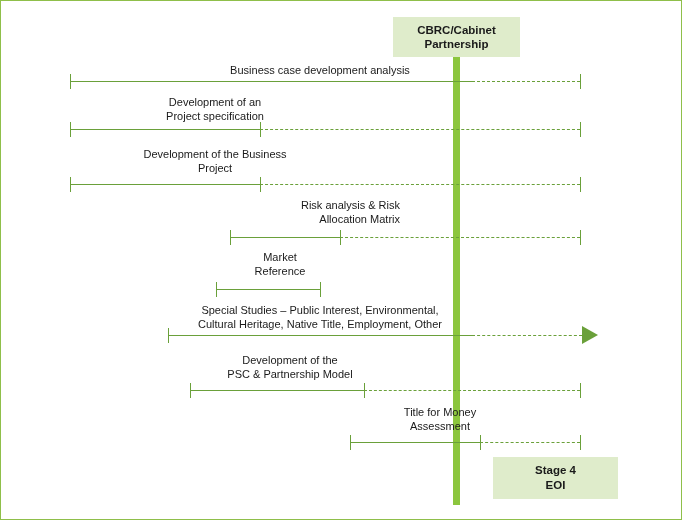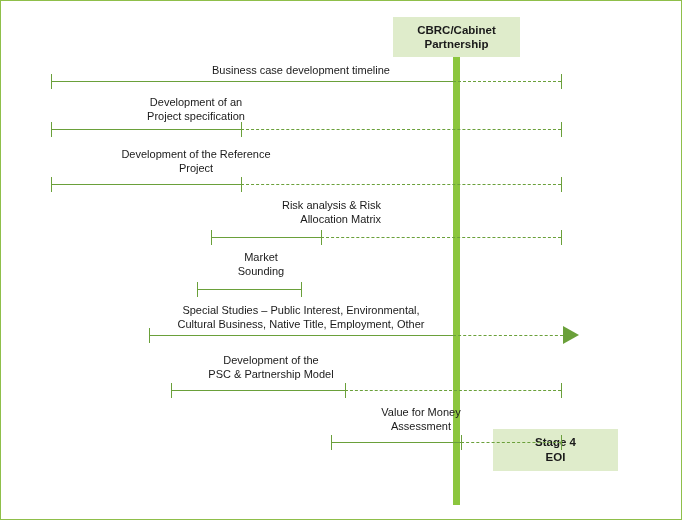--- a/index.html
+++ b/index.html
@@ -9,20 +9,21 @@
   }
   #page {
     position: relative;
     width: 682px;
     height: 520px;
     background: #ffffff;
     border: 1px solid #8fbf4a;
     box-sizing: border-box;
     font-family: "Liberation Sans", sans-serif;
     overflow: hidden;
+    padding-left: 19px;
   }
 
   
   .spine {
     position: absolute;
     width: 7px;
     background: #8cc63e;
     left: 452px;
     top: 52px;
     height: 452px;
@@ -44,21 +45,21 @@
     font-size: 11.5px;
     font-weight: bold;
     color: #1a1a1a;
     line-height: 1.25;
   }
 
   
   .stage-box {
     position: absolute;
     left: 492px;
-    top: 428px;
+    top: 456px;
     width: 125px;
     height: 42px;
     background: #dfeccb;
     display: flex;
     flex-direction: column;
     align-items: center;
     justify-content: center;
     text-align: center;
     font-size: 11.5px;
     font-weight: bold;
@@ -114,79 +115,79 @@
     <span>Partnership</span>
   </div>
 
   <div class="stage-box">
     <span>Stage 4</span>
     <span>EOI</span>
   </div>
 
   <div id="rows-layer">
       <div class="row">
-        <div class="row-label" style="left: 50px; top: 62px; width: 500px;">Business case development timeline</div>
+        <div class="row-label" style="left: 50px; top: 62px; width: 500px;">Business case development analysis</div>
         <div class="seg-solid" style="left: 50px; top: 80px; width: 402px;"></div>
         <div class="seg-dashed" style="left: 452px; top: 80px; width: 108px;"></div>
         <div class="cap" style="left: 50px; top: 73px; height: 15px;"></div>
         <div class="cap" style="left: 560px; top: 73px; height: 15px;"></div>
       </div>
       <div class="row">
         <div class="row-label" style="left: 50px; top: 94px; width: 290px;">Development of an
 Project specification</div>
         <div class="seg-solid" style="left: 50px; top: 128px; width: 190px;"></div>
         <div class="seg-dashed" style="left: 240px; top: 128px; width: 320px;"></div>
         <div class="cap" style="left: 50px; top: 121px; height: 15px;"></div>
         <div class="cap" style="left: 240px; top: 121px; height: 15px;"></div>
         <div class="cap" style="left: 560px; top: 121px; height: 15px;"></div>
       </div>
       <div class="row">
-        <div class="row-label" style="left: 45px; top: 146px; width: 300px;">Development of the Reference
+        <div class="row-label" style="left: 45px; top: 146px; width: 300px;">Development of the Business
 Project</div>
         <div class="seg-solid" style="left: 50px; top: 183px; width: 190px;"></div>
         <div class="seg-dashed" style="left: 240px; top: 183px; width: 320px;"></div>
         <div class="cap" style="left: 50px; top: 176px; height: 15px;"></div>
         <div class="cap" style="left: 240px; top: 176px; height: 15px;"></div>
         <div class="cap" style="left: 560px; top: 176px; height: 15px;"></div>
       </div>
       <div class="row">
         <div class="row-label" style="left: 180px; top: 197px; width: 200px; text-align: right;">Risk analysis &amp; Risk
 Allocation Matrix</div>
         <div class="seg-solid" style="left: 210px; top: 236px; width: 110px;"></div>
         <div class="seg-dashed" style="left: 320px; top: 236px; width: 240px;"></div>
         <div class="cap" style="left: 210px; top: 229px; height: 15px;"></div>
         <div class="cap" style="left: 320px; top: 229px; height: 15px;"></div>
         <div class="cap" style="left: 560px; top: 229px; height: 15px;"></div>
       </div>
       <div class="row">
         <div class="row-label" style="left: 180px; top: 249px; width: 160px;">Market
-Sounding</div>
+Reference</div>
         <div class="seg-solid" style="left: 196px; top: 288px; width: 104px;"></div>
         <div class="cap" style="left: 196px; top: 281px; height: 15px;"></div>
         <div class="cap" style="left: 300px; top: 281px; height: 15px;"></div>
       </div>
       <div class="row">
         <div class="row-label" style="left: 140px; top: 302px; width: 320px;">Special Studies – Public Interest, Environmental,
-Cultural Business, Native Title, Employment, Other</div>
+Cultural Heritage, Native Title, Employment, Other</div>
         <div class="seg-solid" style="left: 148px; top: 334px; width: 304px;"></div>
         <div class="seg-dashed" style="left: 452px; top: 334px; width: 110px;"></div>
         <div class="cap" style="left: 148px; top: 327px; height: 15px;"></div>
         <div class="arrow" style="left: 562px; top: 325px;"></div>
       </div>
       <div class="row">
         <div class="row-label" style="left: 170px; top: 352px; width: 200px;">Development of the
 PSC &amp; Partnership Model</div>
         <div class="seg-solid" style="left: 170px; top: 389px; width: 174px;"></div>
         <div class="seg-dashed" style="left: 344px; top: 389px; width: 216px;"></div>
         <div class="cap" style="left: 170px; top: 382px; height: 15px;"></div>
         <div class="cap" style="left: 344px; top: 382px; height: 15px;"></div>
         <div class="cap" style="left: 560px; top: 382px; height: 15px;"></div>
       </div>
       <div class="row">
-        <div class="row-label" style="left: 330px; top: 404px; width: 180px;">Value for Money
+        <div class="row-label" style="left: 330px; top: 404px; width: 180px;">Title for Money
 Assessment</div>
         <div class="seg-solid" style="left: 330px; top: 441px; width: 130px;"></div>
         <div class="seg-dashed" style="left: 460px; top: 441px; width: 100px;"></div>
         <div class="cap" style="left: 330px; top: 434px; height: 15px;"></div>
         <div class="cap" style="left: 460px; top: 434px; height: 15px;"></div>
         <div class="cap" style="left: 560px; top: 434px; height: 15px;"></div>
       </div>
     </div>
 
 </div>

